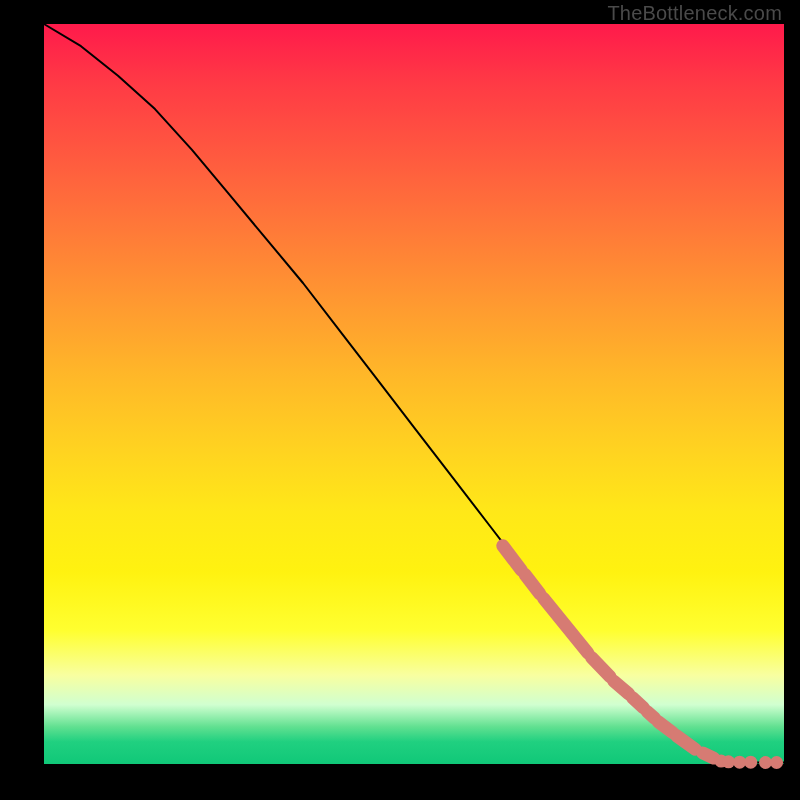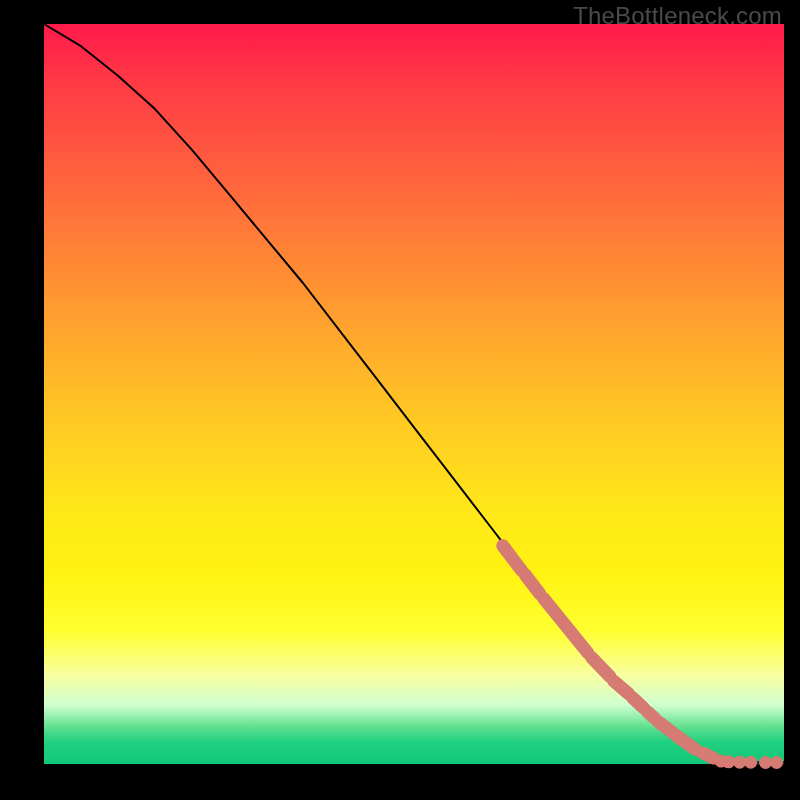--- a/index.html
+++ b/index.html
@@ -37,21 +37,21 @@
       #60e090 95%,
       #20d080 97%,
       #10c878 100%
     );
   }
   .watermark {
     position: absolute;
     top: 2px;
     right: 18px;
     font-family: Arial, sans-serif;
-    font-size: 24px;
+    font-size: 20px;
     font-weight: 500;
     color: #4a4a4a;
     letter-spacing: 0.2px;
   }
   svg.curve {
     position: absolute;
     inset: 0;
     width: 100%;
     height: 100%;
     overflow: visible;

